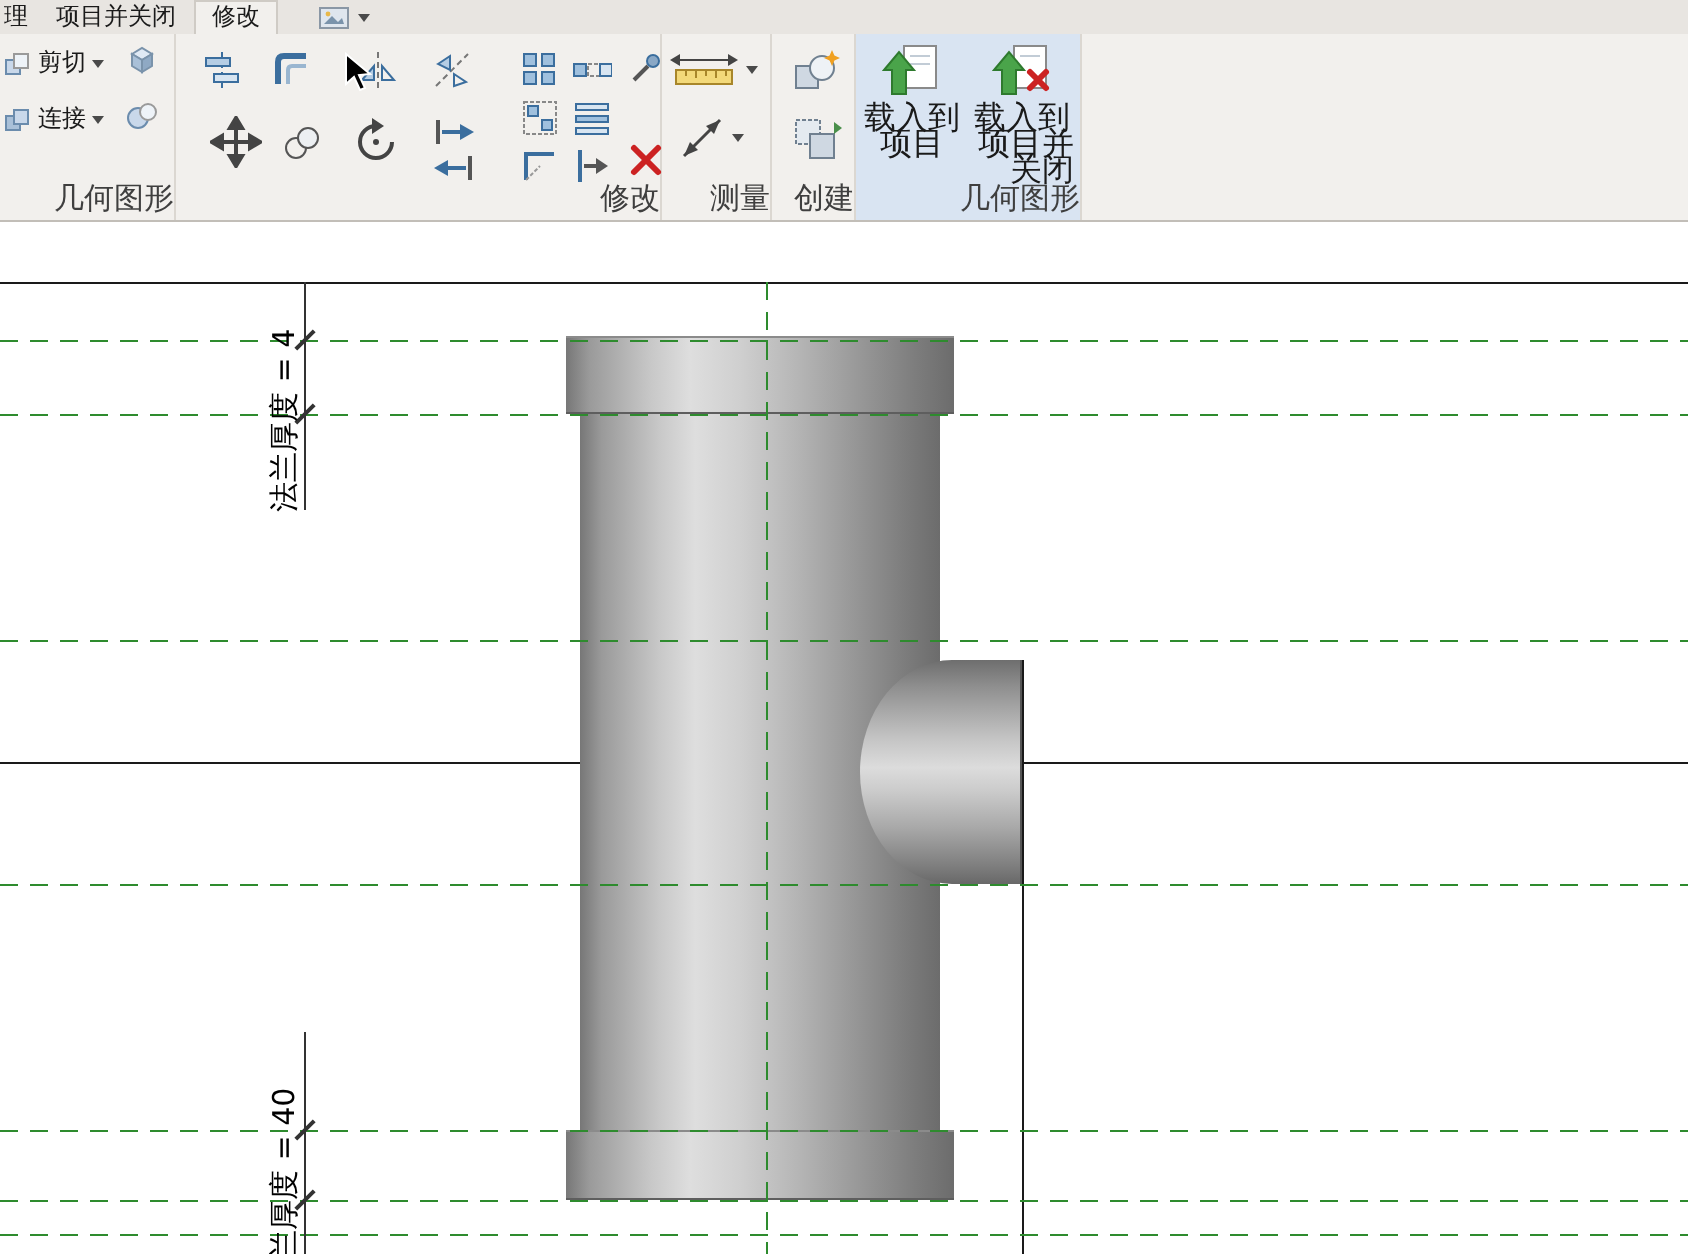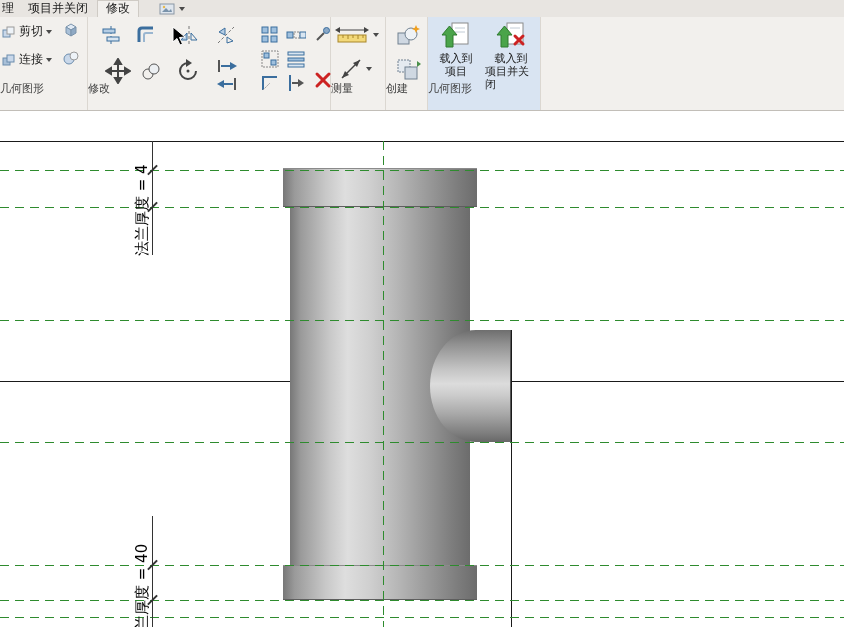--- a/index.html
+++ b/index.html
@@ -13,27 +13,27 @@
   .tab.partial{padding-left:2px;padding-right:5px;}
   .tab.active{background:#f2f0ed;box-shadow:inset 1px 1px 0 #cfcbc5, inset -1px 0 0 #cfcbc5;}
   .tab-icon-btn{margin-left:14px;display:flex;align-items:center;gap:4px;padding:0 6px;}
   .caret{display:inline-block;width:0;height:0;border-left:3px solid transparent;
     border-right:3px solid transparent;border-top:4px solid #4a4a4a;}
 
   
   .ribbon{position:absolute;top:17px;left:0;width:844px;height:93px;background:#f2f0ed;
     border-bottom:1px solid #c2beb8;z-index:20;}
   .panel{position:absolute;top:0;height:93px;border-right:1px solid #dbd7d1;box-sizing:border-box;}
-  .plabel{position:absolute;bottom:14px;left:0;width:100%;text-align:left;font-size:11px;color:#3f3f3f;}
+  .plabel{position:absolute;bottom:1px;left:0;width:100%;text-align:right;font-size:15px;color:#3f3f3f;}
   .geo-row{position:absolute;left:2px;display:flex;align-items:center;gap:3px;font-size:12px;color:#1a1a1a;}
   .tool{position:absolute;cursor:default;}
   .meas-row{position:absolute;display:flex;align-items:center;gap:3px;}
   .fam-panel{background:#d9e4f2;}
   .fam-btn{position:absolute;top:3px;width:52px;height:74px;display:flex;flex-direction:column;
-    align-items:center;justify-content:flex-start;font-size:11px;line-height:13px;color:#1a1a1a;text-align:left;}
+    align-items:center;justify-content:flex-start;font-size:16px;line-height:13px;color:#1a1a1a;text-align:right;}
   .fam-btn svg{margin-bottom:2px;}
 
   
   .canvas{position:absolute;top:111px;left:0;width:844px;height:516px;background:#fff;overflow:hidden;}
   .hline-k{position:absolute;left:0;width:844px;height:1px;background:#1a1a1a;z-index:1;}
   .vline-k{position:absolute;width:1px;background:#1a1a1a;z-index:4;}
   .hline-g{position:absolute;left:0;width:844px;height:1px;z-index:4;
     background-image:repeating-linear-gradient(90deg,#2e8b2e 0 9px,transparent 9px 15px);}
   .vline-g{position:absolute;width:1px;z-index:4;
     background-image:repeating-linear-gradient(180deg,#2e8b2e 0 9px,transparent 9px 15px);}

